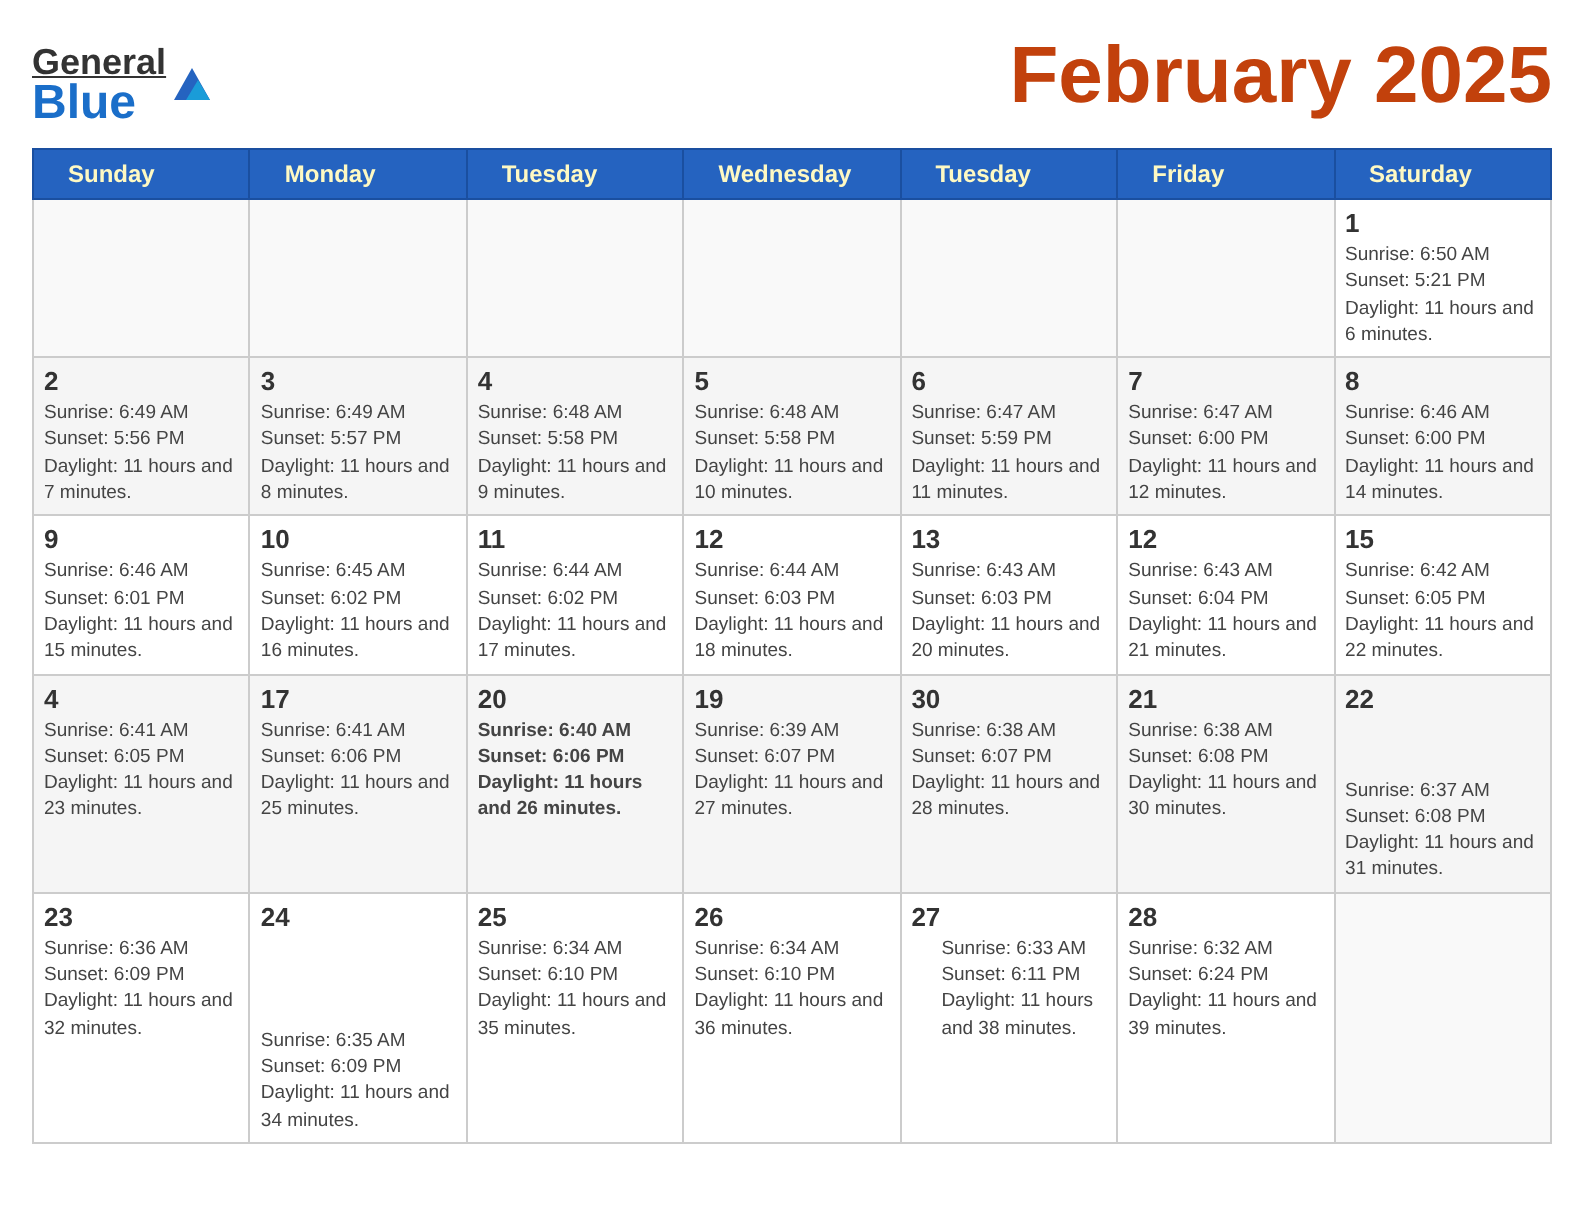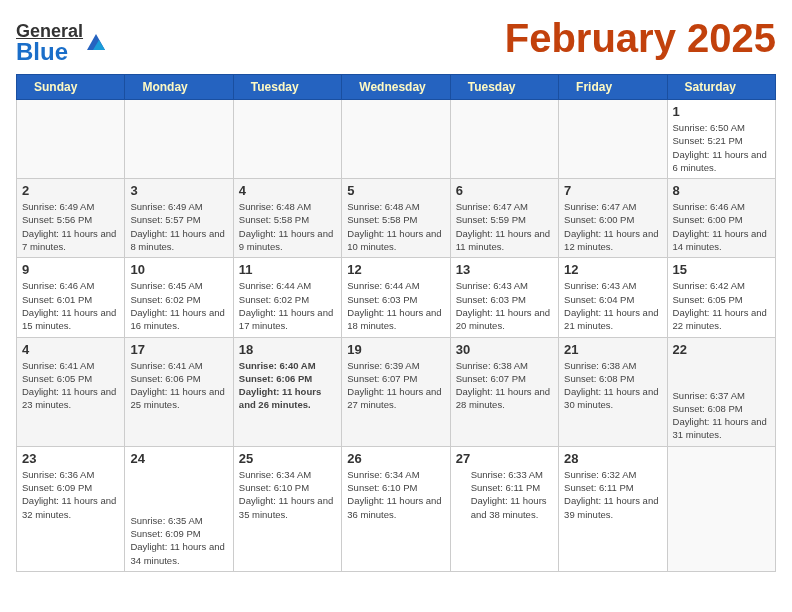--- a/index.html
+++ b/index.html
@@ -237,21 +237,21 @@
 Sunset: 6:05 PM
 Daylight: 11 hours and 23 minutes.</div>
         </td>
         <td>
           <span class="day-number">17</span>
           <div class="day-info" style="white-space: pre-line;">Sunrise: 6:41 AM
 Sunset: 6:06 PM
 Daylight: 11 hours and 25 minutes.</div>
         </td>
         <td>
-          <span class="day-number">18</span>
+          <span class="day-number">20</span>
           <div class="day-info" style="white-space: pre-line; font-weight: bold;">Sunrise: 6:40 AM
 Sunset: 6:06 PM
 Daylight: 11 hours and 26 minutes.</div>
         </td>
         <td>
           <span class="day-number">19</span>
           <div class="day-info" style="white-space: pre-line;">Sunrise: 6:39 AM
 Sunset: 6:07 PM
 Daylight: 11 hours and 27 minutes.</div>
         </td>
@@ -301,19 +301,19 @@
         </td>
         <td>
           <span class="day-number">27</span>
           <div class="day-info" style="white-space: pre-line; margin-left: 15px;">Sunrise: 6:33 AM
 Sunset: 6:11 PM
 Daylight: 11 hours and 38 minutes.</div>
         </td>
         <td>
           <span class="day-number">28</span>
           <div class="day-info" style="white-space: pre-line;">Sunrise: 6:32 AM
-Sunset: 6:11 PM
+Sunset: 6:24 PM
 Daylight: 11 hours and 39 minutes.</div>
         </td>
         <td class="empty"></td>
       </tr>
     </tbody>
 </table>
 
 </body></html>

